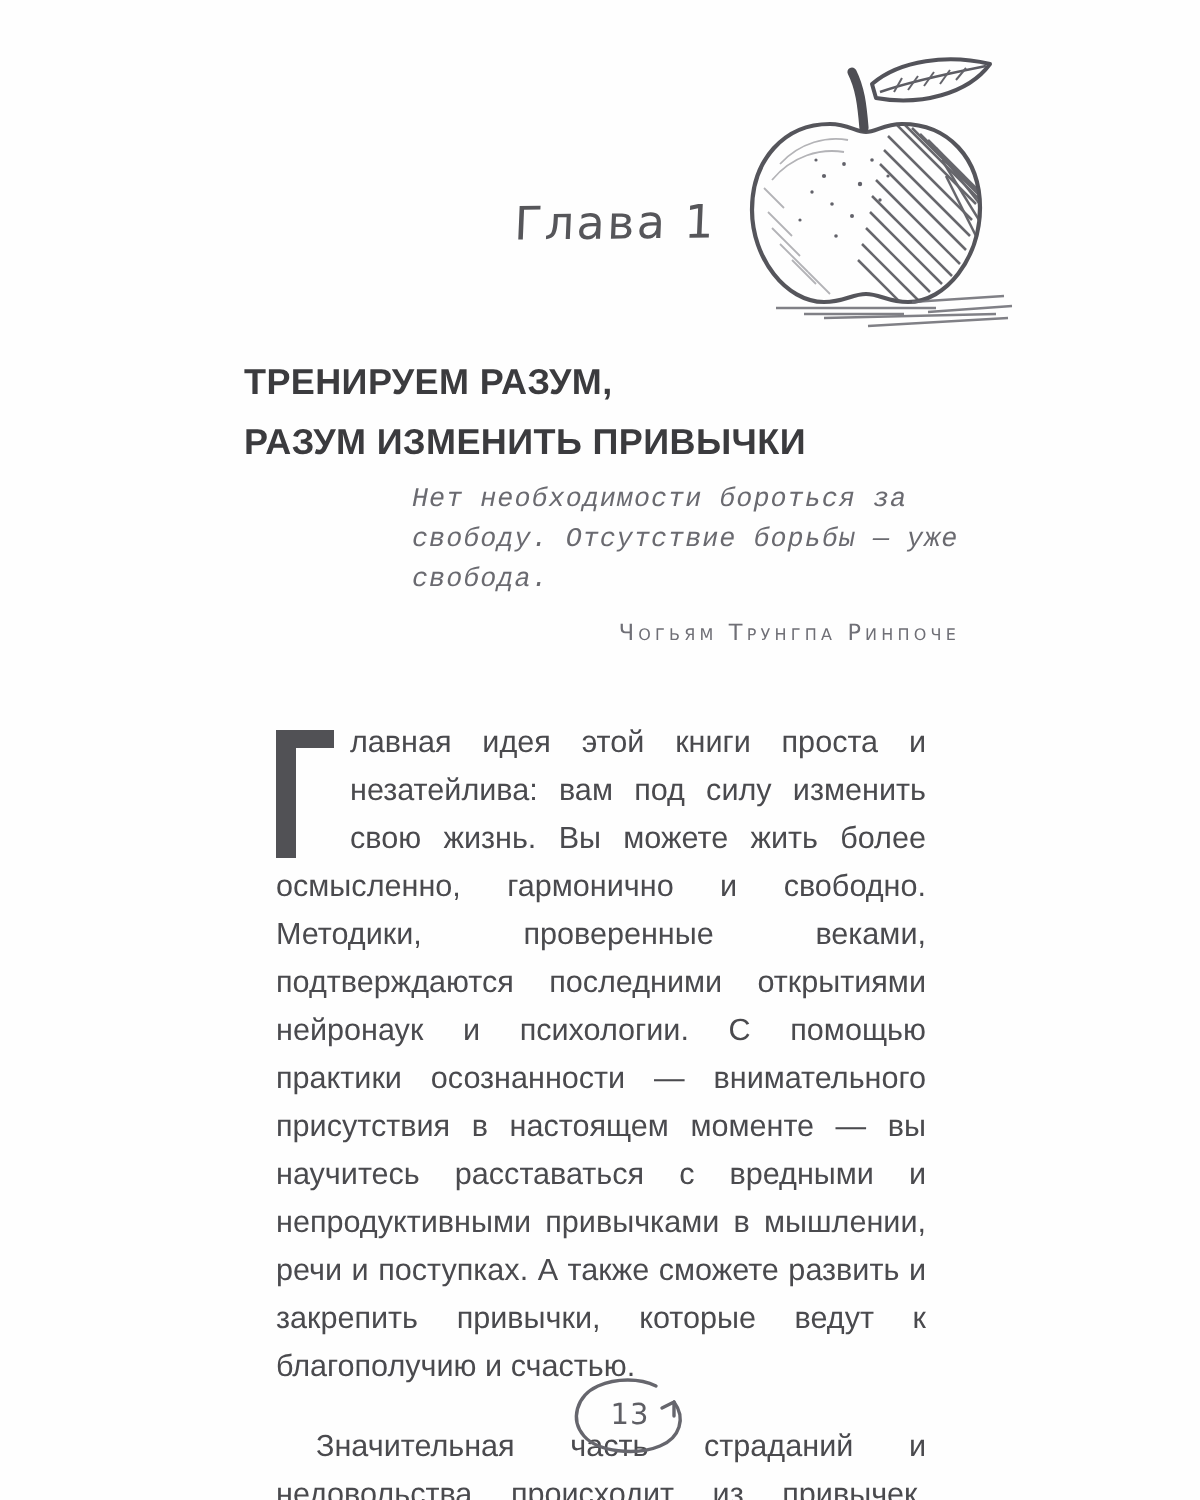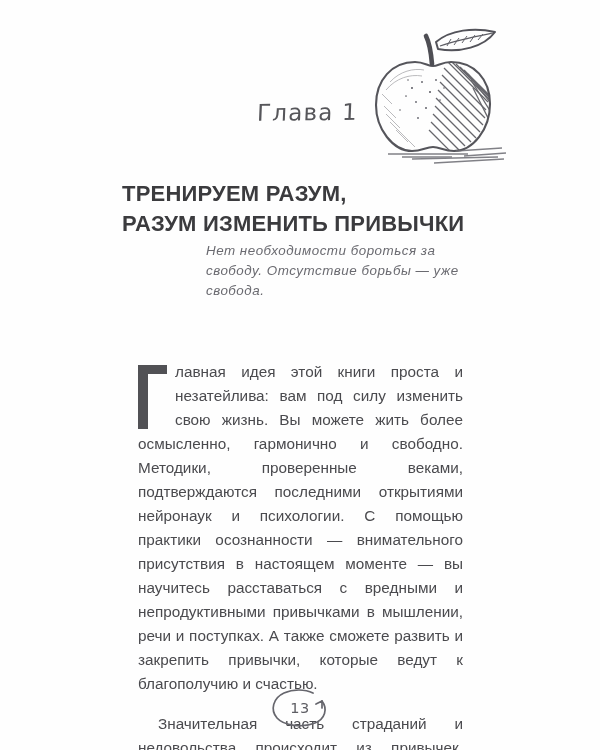--- a/index.html
+++ b/index.html
@@ -48,37 +48,37 @@
     transform: skewX(-3deg) rotate(-0.6deg);
   }
 
   
   #chapter-title {
     position: absolute;
     left: 122px;
     top: 164px;
     width: 360px;
     font-family: "Liberation Sans", sans-serif;
-    font-size: 22px;
+    font-size: 18px;
     font-weight: bold;
     line-height: 30px;
     letter-spacing: 0.2px;
     color: #3b3b3e;
   }
   #chapter-title .t-line { display: block; white-space: nowrap; }
 
   
   #epigraph {
     position: absolute;
     left: 206px;
     top: 241px;
     width: 274px;
   }
   #epigraph-text {
-    font-family: Liberation Sans, sans-serif;
+    font-family: Liberation Mono, monospace;
     font-size: 13.4px;
     font-style: italic;
     line-height: 20px;
     letter-spacing: 0.5px;
     color: #6a6a70;
     text-align: left;
   }
   #epigraph-author {
     margin-top: 9px;
     text-align: right;
@@ -122,21 +122,21 @@
     content: "";
     position: absolute;
     left: 0; top: 0;
     width: 10px; height: 64px;
     background: #515155;
   }
 
   
   #page-number {
     position: absolute;
-    left: 265px;
+    left: 280px;
     top: 685px;
     width: 70px;
     height: 46px;
   }
   #page-number svg { display: block; width: 100%; height: 100%; }
   #page-number-text {
     position: absolute;
     left: 0; top: 0;
     width: 70px;
     height: 46px;
@@ -235,20 +235,21 @@
 
   <div id="chapter-label">Глава 1</div>
 
   <h1 id="chapter-title">
     <span class="t-line">ТРЕНИРУЕМ РАЗУМ,</span>
     <span class="t-line">РАЗУМ ИЗМЕНИТЬ ПРИВЫЧКИ</span>
   </h1>
 
   <div id="epigraph">
     <div id="epigraph-text">Нет необходимости бороться за свободу. Отсутствие борьбы — уже свобода.</div>
+    <div id="epigraph-author">Чогьям Трунгпа Ринпоче</div>
   </div>
 
   <div id="body-text">
     <p><span class="dropcap"></span><span>лавная идея этой книги проста и незатейлива: вам под силу изменить свою жизнь. Вы можете жить более осмысленно, гармонично и свободно. Методики, проверенные веками, подтверждаются последними открытиями нейронаук и психологии. С помощью практики осознанности — внимательного присутствия в настоящем моменте — вы научитесь расставаться с вредными и непродуктивными привычками в мышлении, речи и поступках. А также сможете развить и закрепить привычки, которые ведут к благополучию и счастью.</span></p>
     <p>Значительная часть страданий и недовольства происходит из привычек, способов действия и шаблонов мышления, которые становятся автоматическими и бессознательными за счет повторения. Привычки могут быть как полезными — например, пристегиваться ремнем безопасности в машине или</p>
   </div>
 
   <div id="page-number">
     <svg viewBox="0 0 70 46" xmlns="http://www.w3.org/2000/svg">
       <path d="M48 8 C40 4 28 4 19 8 C8 13 5 25 12 33 C19 41 38 43 50 38 C60 34 63 24 57 16" fill="none" stroke="#66666d" stroke-width="1.7" stroke-linecap="round"></path>

